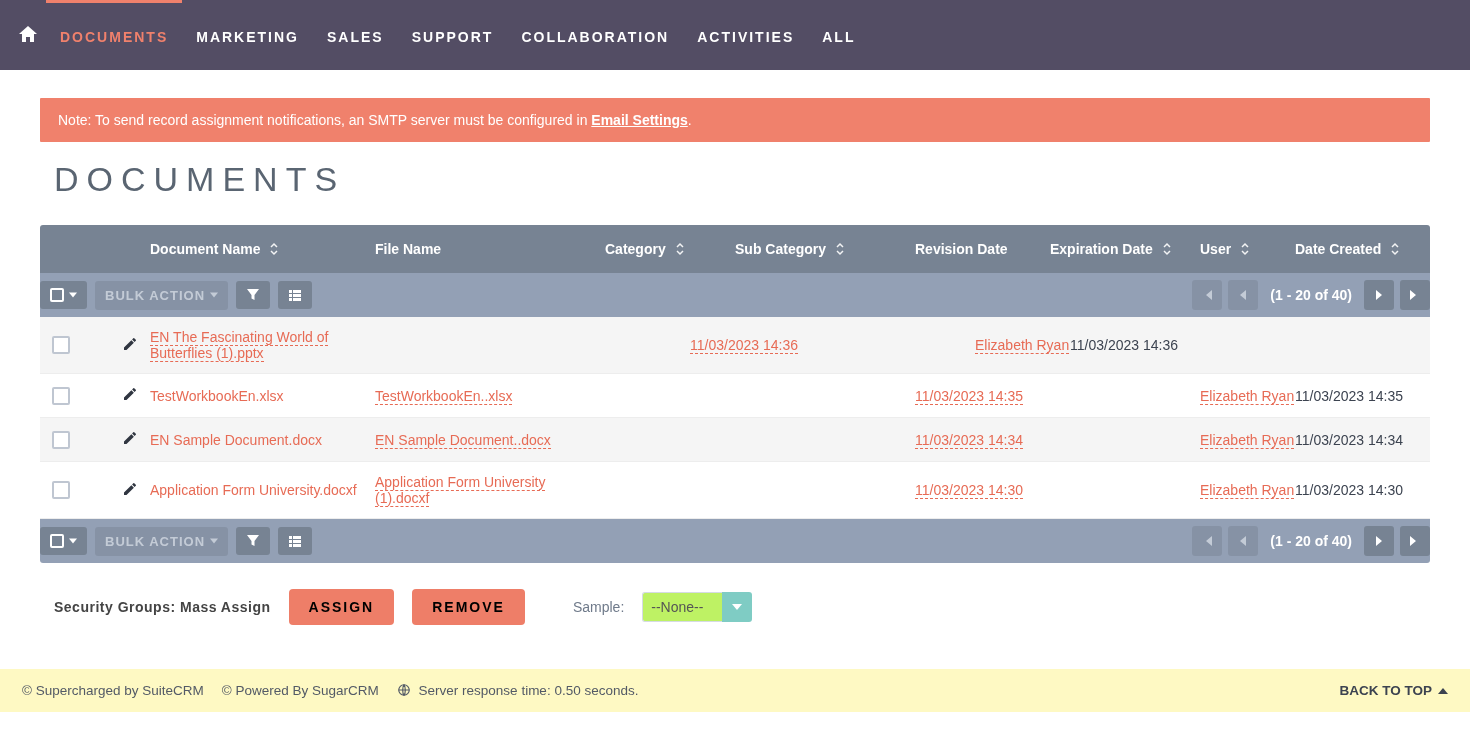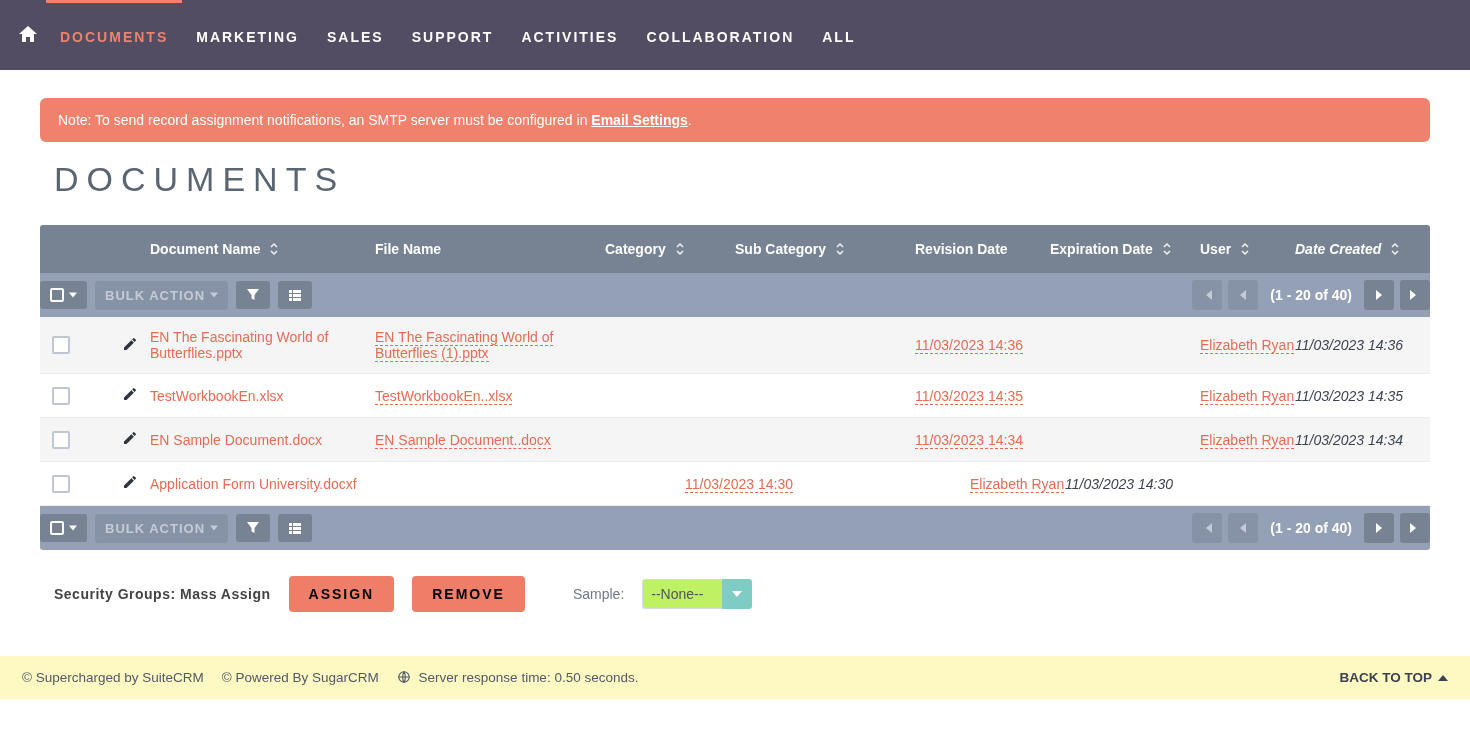--- a/index.html
+++ b/index.html
@@ -24,21 +24,21 @@
   .topnav .home{display:flex;align-items:center;color:#fff;padding:0 6px;}
   .nav-links{display:flex;align-items:stretch;flex:1;}
   .nav-links .item{display:flex;align-items:center;padding:0 14px;color:#fff;font-weight:600;letter-spacing:2px;font-size:14px;text-transform:uppercase;border-top:3px solid transparent;}
   .nav-links .item.active{color:var(--coral);border-top-color:var(--coral);}
   .nav-right{display:flex;align-items:center;gap:14px;}
   .create-btn{background:#938EA5;color:#fff;border-radius:4px;padding:10px 18px;font-weight:700;letter-spacing:2px;display:flex;align-items:center;gap:10px;cursor:pointer;}
   .icon-circ{width:34px;height:34px;border:2px solid #fff;border-radius:50%;display:flex;align-items:center;justify-content:center;color:#fff;cursor:pointer;}
 
   
   .page{padding:0 40px;}
-  .alert{background:var(--coral);color:#fff;border-radius:6px;padding:14px 18px;margin:28px 0 18px;font-size:14px;}
+  .alert{background:var(--coral);color:#fff;border-radius:1px;padding:14px 18px;margin:28px 0 18px;font-size:14px;}
   .alert a{color:#fff;font-weight:700;text-decoration:underline;}
   .page-title{font-size:34px;letter-spacing:8px;font-weight:400;color:#5a6572;margin:18px 0 26px 14px;}
 
   
   .listview{border-radius:3px;overflow:hidden;}
   .col-hdr{background:var(--slate-dark);display:flex;padding:16px 0;color:#fff;font-weight:700;}
   .toolbar{background:var(--slate);display:flex;align-items:center;padding:7px 0;gap:8px;}
   .tb-btn{background:var(--slate-dark);border-radius:3px;padding:7px 10px;color:#fff;display:flex;align-items:center;gap:5px;cursor:pointer;font-weight:700;letter-spacing:1px;font-size:13px;}
   .tb-btn.disabled{opacity:.45;cursor:default;}
   .pager{margin-left:auto;display:flex;align-items:center;gap:6px;color:#fff;font-weight:700;}
@@ -49,21 +49,21 @@
   
   .c-chk{width:70px;display:flex;align-items:center;justify-content:flex-start;padding-left:12px;gap:10px;}
   .c-edit{width:40px;display:flex;align-items:center;justify-content:center;}
   .c-doc{width:225px;padding-right:10px;}
   .c-file{width:230px;padding-right:10px;}
   .c-cat{width:130px;}
   .c-sub{width:180px;}
   .c-rev{width:135px;}
   .c-exp{width:150px;}
   .c-user{width:95px;}
-  .c-date{width:130px;text-align:left;font-style:italic;}
+  .c-date{width:130px;text-align:left;}
 
   .hdr-cell{display:flex;align-items:center;gap:8px;}
   .sort-ic{opacity:.9;display:inline-flex;}
 
   .row{display:flex;align-items:center;padding:12px 0;border-bottom:1px solid var(--border-row);}
   .row.alt{background:var(--alt-row);}
   .row .cell{font-size:14px;}
   .row .link{color:var(--link);}
   .row .link.u{border-bottom:1px dashed var(--link);}
   .checkbox{width:18px;height:18px;border:2px solid #bfc6d1;border-radius:2px;background:#fff;cursor:pointer;}
@@ -90,22 +90,22 @@
   <a class="home" href="#">
     <svg width="24" height="24" viewBox="0 0 24 24" fill="#fff">
         <path d="M12 3l9 8h-3v8h-4v-5h-4v5H6v-8H3z"></path>
       </svg>
   </a>
   <div class="nav-links" id="nav-links">
       <a href="#" class="item active">DOCUMENTS</a>
       <a href="#" class="item">MARKETING</a>
       <a href="#" class="item">SALES</a>
       <a href="#" class="item">SUPPORT</a>
+      <a href="#" class="item">COLLABORATION</a>
       <a href="#" class="item">ACTIVITIES</a>
-      <a href="#" class="item">COLLABORATION</a>
       <a href="#" class="item">ALL</a>
     </div>
 </div>
 
 <div class="page">
 
   <div class="alert">
     <span>Note: To send record assignment notifications, an SMTP server must be configured in </span><a href="#">Email Settings</a><span>.</span>
   </div>
 
@@ -231,21 +231,20 @@
     <div id="rows">
         <div class="row alt">
           <div class="c-chk cell">
             <span class="checkbox"></span>
           </div>
           <div class="c-edit cell">
             <span style="cursor:pointer"><svg width="16" height="16" viewBox="0 0 24 24" fill="#303641">
                 <path d="M3 17.25V21h3.75L17.81 9.94l-3.75-3.75L3 17.25zM20.71 7.04a1 1 0 000-1.41l-2.34-2.34a1 1 0 00-1.41 0l-1.83 1.83 3.75 3.75 1.83-1.83z"></path>
               </svg></span>
           </div>
-          <div class="c-doc cell"><a class="link">EN The Fascinating World of Butterflies.pptx</a></div>
           <div class="c-file cell"><a class="link u">EN The Fascinating World of Butterflies (1).pptx</a></div>
           <div class="c-cat cell"></div>
           <div class="c-sub cell"></div>
           <div class="c-rev cell"><a class="link u">11/03/2023 14:36</a></div>
           <div class="c-exp cell"></div>
           <div class="c-user cell"><a class="link u">Elizabeth Ryan</a></div>
           <div class="c-date cell">11/03/2023 14:36</div>
         </div>
         <div class="row">
           <div class="c-chk cell">
@@ -286,20 +285,21 @@
         <div class="row">
           <div class="c-chk cell">
             <span class="checkbox"></span>
           </div>
           <div class="c-edit cell">
             <span style="cursor:pointer"><svg width="16" height="16" viewBox="0 0 24 24" fill="#303641">
                 <path d="M3 17.25V21h3.75L17.81 9.94l-3.75-3.75L3 17.25zM20.71 7.04a1 1 0 000-1.41l-2.34-2.34a1 1 0 00-1.41 0l-1.83 1.83 3.75 3.75 1.83-1.83z"></path>
               </svg></span>
           </div>
           <div class="c-doc cell"><a class="link">Application Form University.docxf</a></div>
+          <div class="c-file cell"><a class="link u">Application Form University (1).docxf</a></div>
           <div class="c-cat cell"></div>
           <div class="c-sub cell"></div>
           <div class="c-rev cell"><a class="link u">11/03/2023 14:30</a></div>
           <div class="c-exp cell"></div>
           <div class="c-user cell"><a class="link u">Elizabeth Ryan</a></div>
           <div class="c-date cell">11/03/2023 14:30</div>
         </div>
       </div>
 
     <div class="toolbar">

